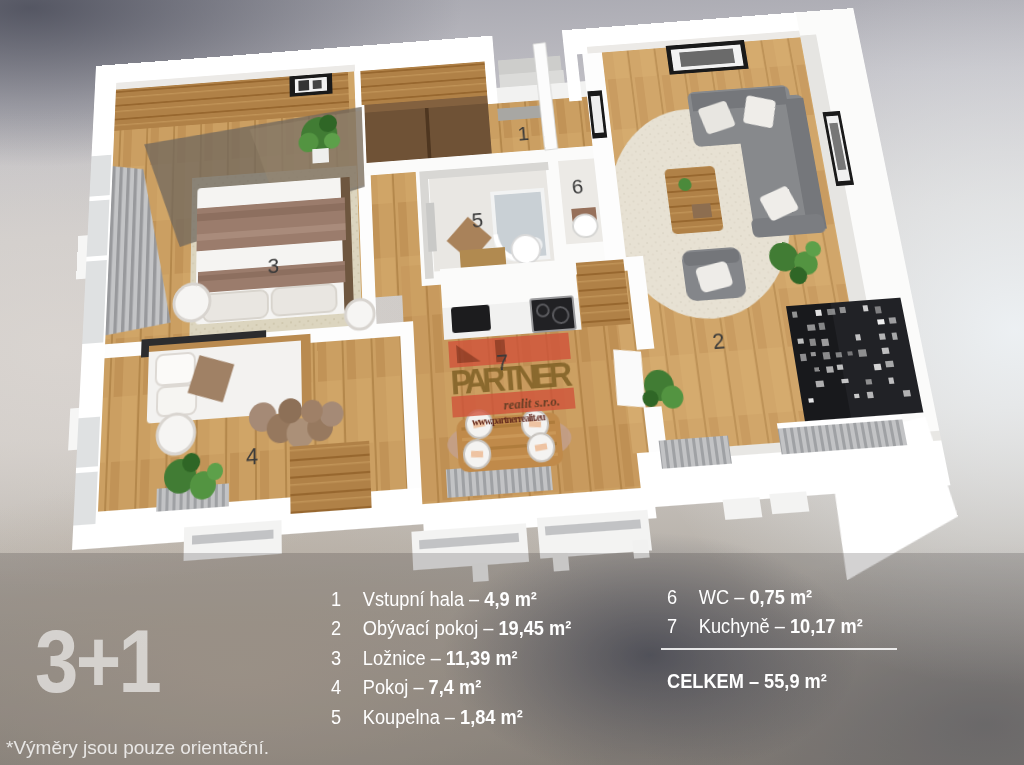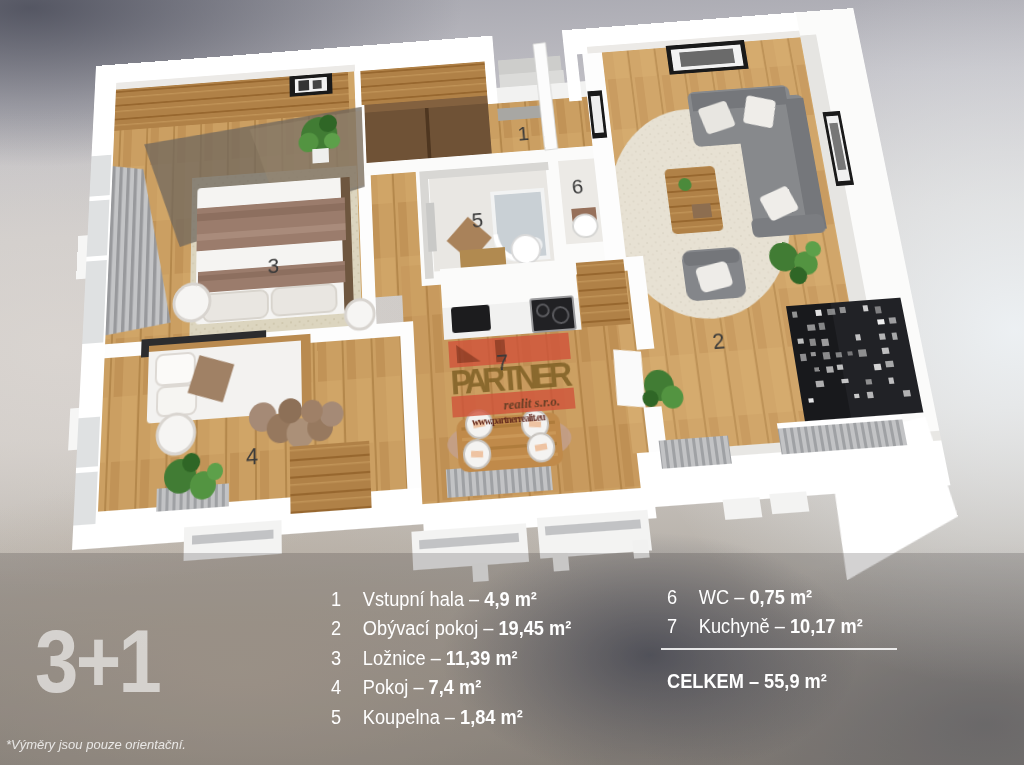--- a/index.html
+++ b/index.html
@@ -10,21 +10,21 @@
     transform:matrix3d(0.876222,-0.067479,0,-0.000005,-0.067781,0.816897,0,-0.000275,0,0,1,0,96,66,0,1);}
   #overlay{left:0;top:553px;width:1024px;height:212px;background:rgba(50,48,46,0.215);}
   #big31{left:35px;top:617px;font-size:89px;font-weight:bold;line-height:1;color:rgba(255,255,255,0.60);letter-spacing:-3px;transform:scaleX(0.875);transform-origin:0 0;}
   .leg{color:#fff;font-size:20px;line-height:29.4px;}
   .leg .row{display:flex;transform:scaleX(0.91);transform-origin:0 0;}
   .leg .num{width:35px;flex:0 0 35px;}
   #leg1{left:331px;top:585px;}
   #leg2{left:667px;top:583px;}
   #divider{left:661px;top:648px;width:236px;height:2px;background:rgba(255,255,255,0.85);}
   #celkem{left:667px;top:670px;color:#fff;font-size:20px;font-weight:bold;transform:scaleX(0.91);transform-origin:0 0;}
-  #note{left:6px;top:737px;font-size:13px;color:rgba(255,255,255,0.8);font-style:italic;}
+  #note{left:6px;top:737px;font-size:19px;color:rgba(255,255,255,0.8);}
   b{font-weight:bold;}
 </style>
 </head>
 <body>
 
 <div id="bg" class="abs" style="background:
   radial-gradient(ellipse 290px 170px at 650px 655px, rgba(58,63,80,0.72), rgba(58,63,80,0) 72%),
   radial-gradient(ellipse 560px 260px at 240px 668px, rgba(184,172,158,0.9), rgba(184,172,158,0) 75%),
   radial-gradient(ellipse 600px 220px at 30px 8px, rgba(73,75,88,0.88), rgba(73,75,88,0) 72%),
   radial-gradient(ellipse 520px 470px at 1015px 330px, rgba(237,241,244,0.97), rgba(237,241,244,0) 76%),

